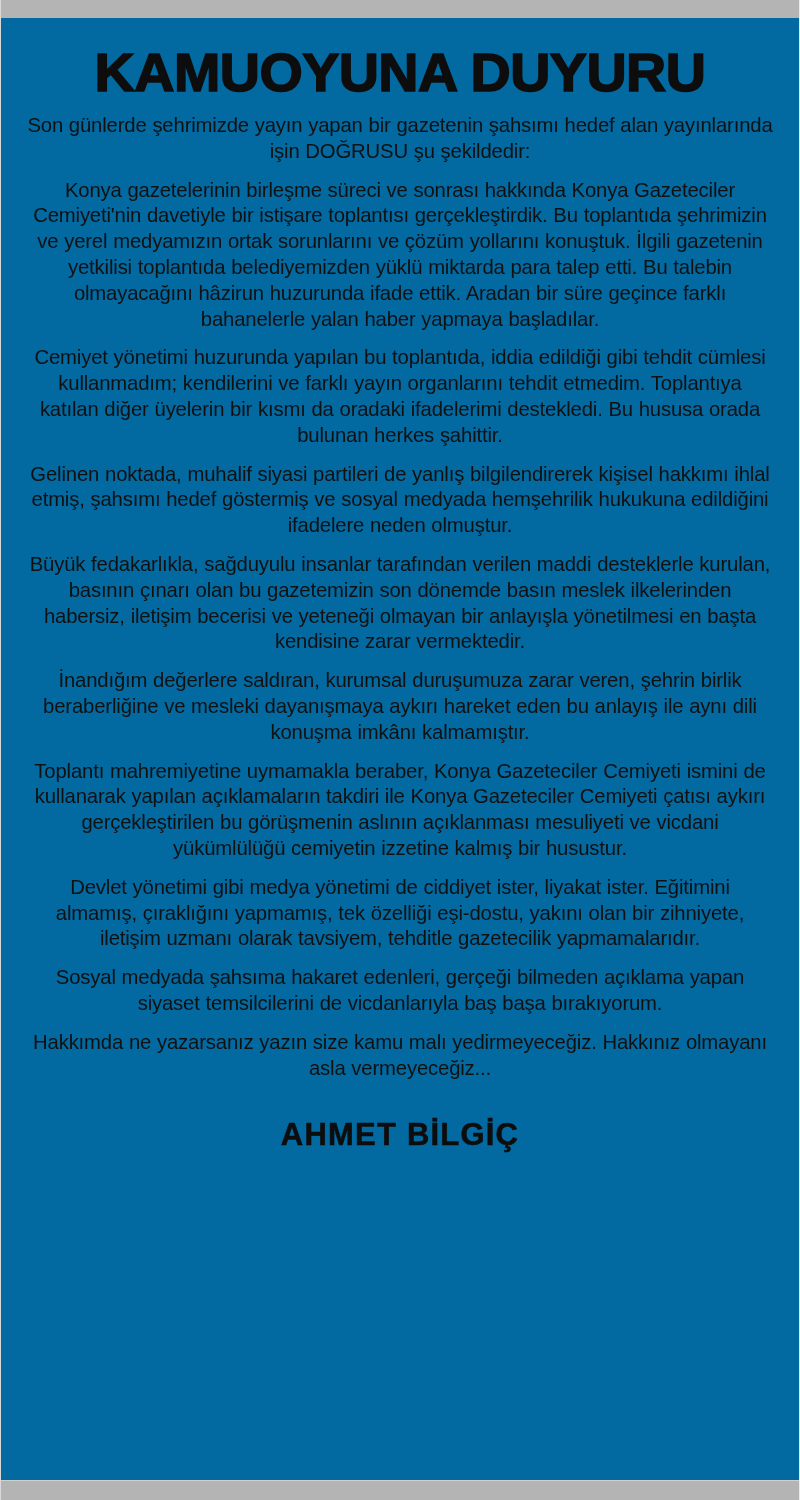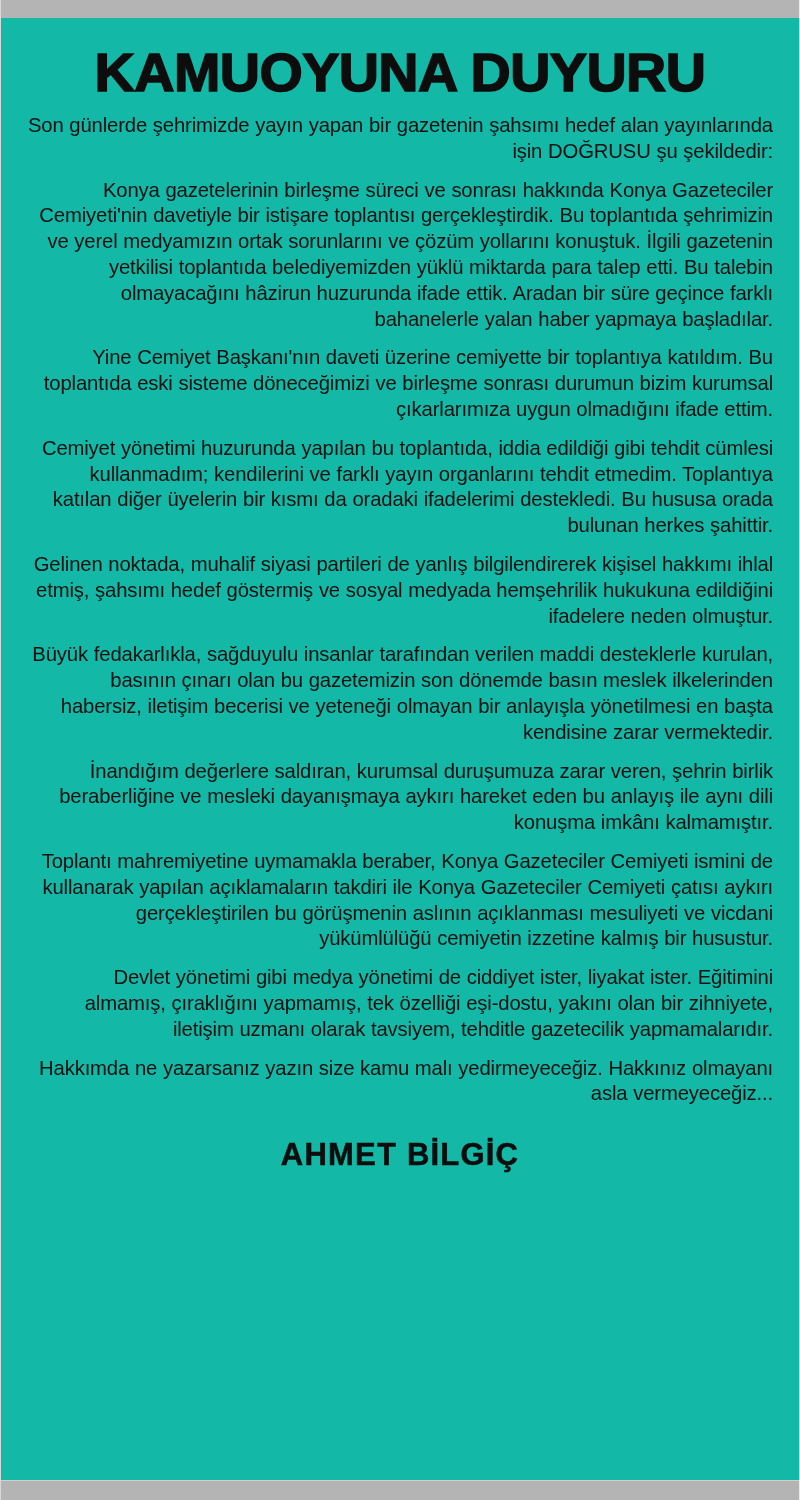--- a/index.html
+++ b/index.html
@@ -28,92 +28,92 @@
   .band-bottom { height: 19px; border-top: 1px solid #cfcfcf; }
 
   #page { display: flex; flex-direction: column; }
 
   .sheet {
     flex: 1 1 auto;
     padding: 0 22px;
     box-sizing: border-box;
     display: flex;
     flex-direction: column;
-    background: #14b8a6;
+    background: #0369a1;
   }
 
   .headline {
     text-align: center;
     font-family: "Liberation Sans Narrow", "Liberation Sans", "DejaVu Sans", sans-serif;
     font-weight: 700;
     font-size: 54px;
     letter-spacing: -0.5px;
     line-height: 1.0;
     color: #0d0d0d;
     margin: 27px 0 14px 0;
     transform: scaleX(1.03);
     -webkit-text-stroke: 1.6px #0d0d0d;
   }
 
   .para {
-    text-align: right;
+    text-align: center;
     color: #111111;
     font-size: 20.3px;
     line-height: 25.8px;
     margin: 0 0 13px 0;
     letter-spacing: -0.15px;
     word-spacing: 0.3px;
     padding: 0 4px;
   }
   .para.tight { margin-bottom: 16px; }
 
   .signature {
     text-align: center;
     font-weight: 700;
     font-size: 31px;
     letter-spacing: 1.2px;
     color: #0d0d0d;
-    margin: 14px 0 0 0;
+    margin: 20px 0 0 0;
     -webkit-text-stroke: 0.5px #0d0d0d;
   }
 
   .spacer { flex: 1 1 auto; min-height: 0; }
 </style>
 </head>
 <body>
 
 <div id="page">
 
   <div class="band band-top"></div>
 
   <div class="sheet">
 
     <h1 class="headline">KAMUOYUNA DUYURU</h1>
 
     <p class="para">Son günlerde şehrimizde yayın yapan bir gazetenin şahsımı hedef alan yayınlarında işin DOĞRUSU şu şekildedir:</p>
 
     <p class="para">Konya gazetelerinin birleşme süreci ve sonrası hakkında Konya Gazeteciler Cemiyeti'nin davetiyle bir istişare toplantısı gerçekleştirdik. Bu toplantıda şehrimizin ve yerel medyamızın ortak sorunlarını ve çözüm yollarını konuştuk. İlgili gazetenin yetkilisi toplantıda belediyemizden yüklü miktarda para talep etti. Bu talebin olmayacağını hâzirun huzurunda ifade ettik. Aradan bir süre geçince farklı bahanelerle yalan haber yapmaya başladılar.</p>
 
-    <p class="para">Yine Cemiyet Başkanı'nın daveti üzerine cemiyette bir toplantıya katıldım. Bu toplantıda eski sisteme döneceğimizi ve birleşme sonrası durumun bizim kurumsal çıkarlarımıza uygun olmadığını ifade ettim.</p>
 
 
     <p class="para">Cemiyet yönetimi huzurunda yapılan bu toplantıda, iddia edildiği gibi tehdit cümlesi kullanmadım; kendilerini ve farklı yayın organlarını tehdit etmedim. Toplantıya katılan diğer üyelerin bir kısmı da oradaki ifadelerimi destekledi. Bu hususa orada bulunan herkes şahittir.</p>
 
 
     <p class="para">Gelinen noktada,  muhalif siyasi partileri de yanlış bilgilendirerek kişisel hakkımı ihlal etmiş, şahsımı hedef göstermiş ve sosyal medyada hemşehrilik hukukuna edildiğini ifadelere neden olmuştur.</p>
 
     <p class="para">Büyük fedakarlıkla, sağduyulu insanlar tarafından verilen maddi desteklerle kurulan, basının çınarı olan bu gazetemizin son dönemde basın meslek ilkelerinden habersiz, iletişim becerisi ve yeteneği olmayan bir anlayışla yönetilmesi en başta kendisine zarar vermektedir.</p>
 
 
     <p class="para">İnandığım değerlere saldıran, kurumsal duruşumuza zarar veren, şehrin birlik beraberliğine ve mesleki dayanışmaya aykırı hareket eden bu anlayış ile aynı dili konuşma imkânı kalmamıştır.</p>
 
     <p class="para">Toplantı mahremiyetine uymamakla beraber, Konya Gazeteciler Cemiyeti ismini de kullanarak yapılan açıklamaların takdiri ile Konya Gazeteciler Cemiyeti çatısı aykırı gerçekleştirilen bu görüşmenin aslının açıklanması mesuliyeti ve vicdani yükümlülüğü cemiyetin izzetine kalmış bir husustur.</p>
 
     <p class="para">Devlet yönetimi gibi medya yönetimi de ciddiyet ister, liyakat ister. Eğitimini almamış, çıraklığını yapmamış, tek özelliği eşi-dostu, yakını olan bir zihniyete, iletişim uzmanı olarak tavsiyem, tehditle gazetecilik yapmamalarıdır.</p>
 
+    <p class="para">Sosyal medyada şahsıma hakaret edenleri, gerçeği bilmeden açıklama yapan siyaset temsilcilerini de vicdanlarıyla baş başa bırakıyorum.</p>
 
     <p class="para tight">Hakkımda ne yazarsanız yazın size kamu malı yedirmeyeceğiz. Hakkınız olmayanı asla vermeyeceğiz...</p>
 
     <div class="signature">AHMET BİLGİÇ</div>
 
     <div class="spacer"></div>
 
   </div>
 
   <div class="band band-bottom"></div>

